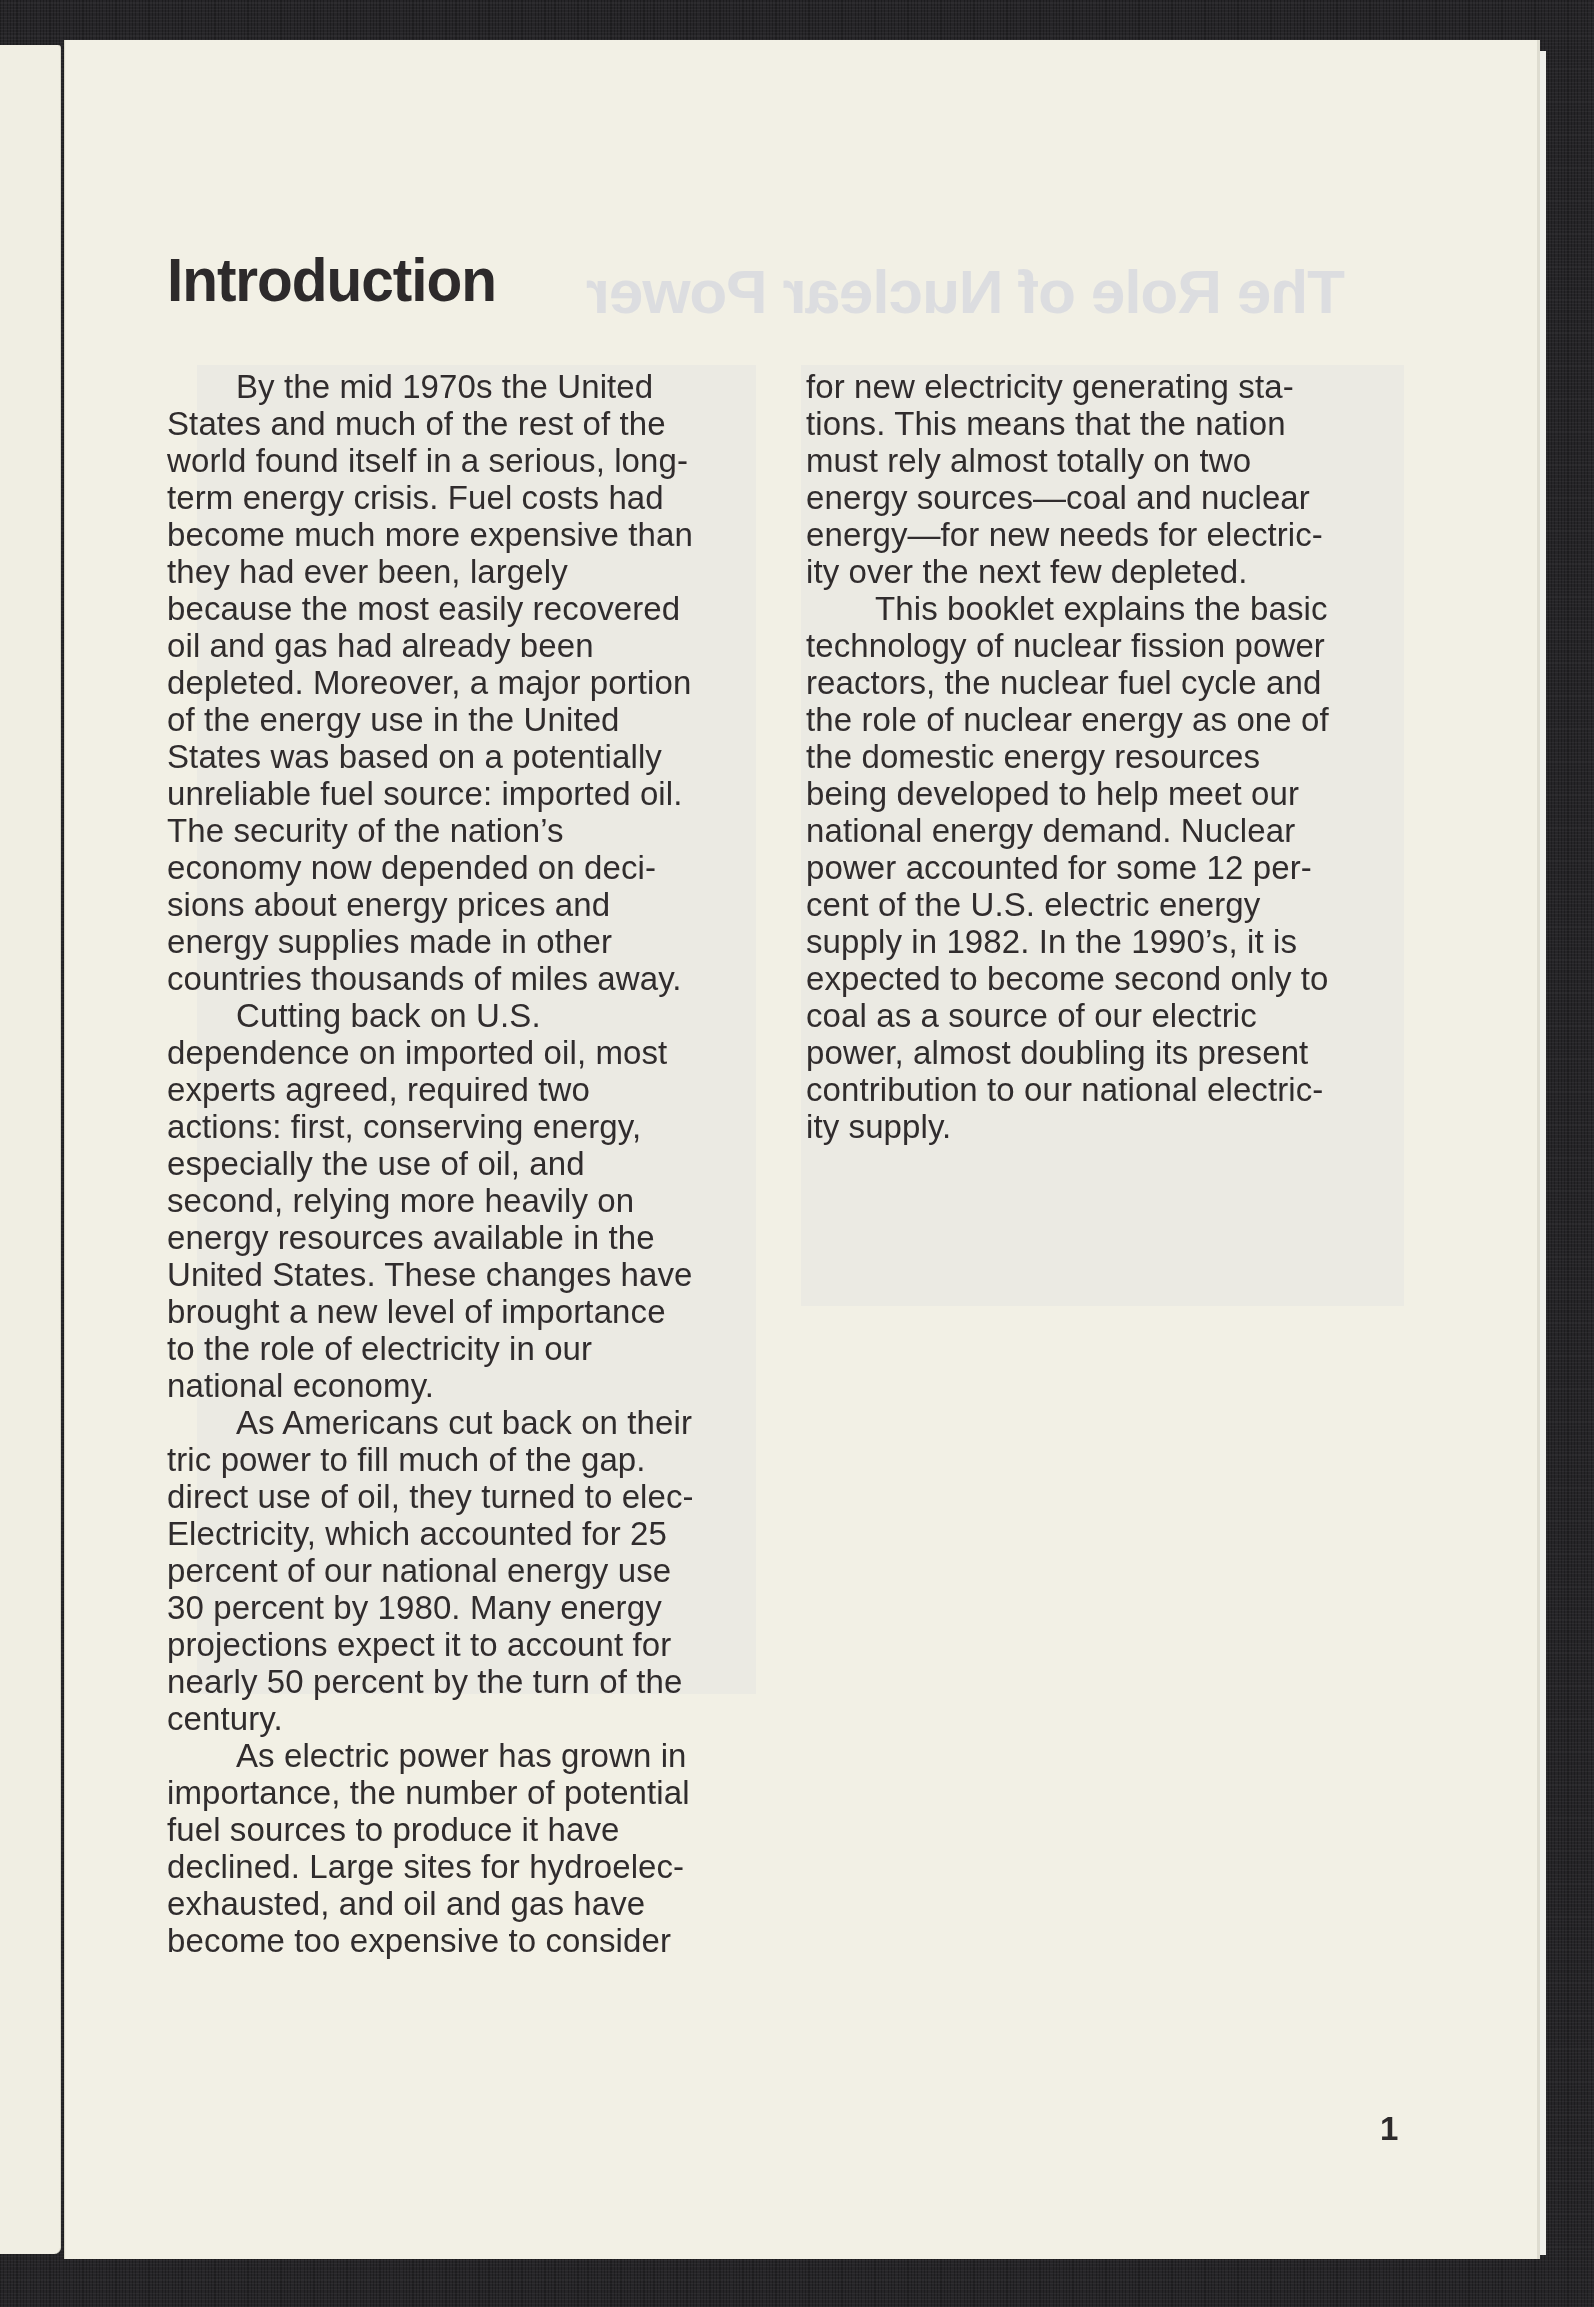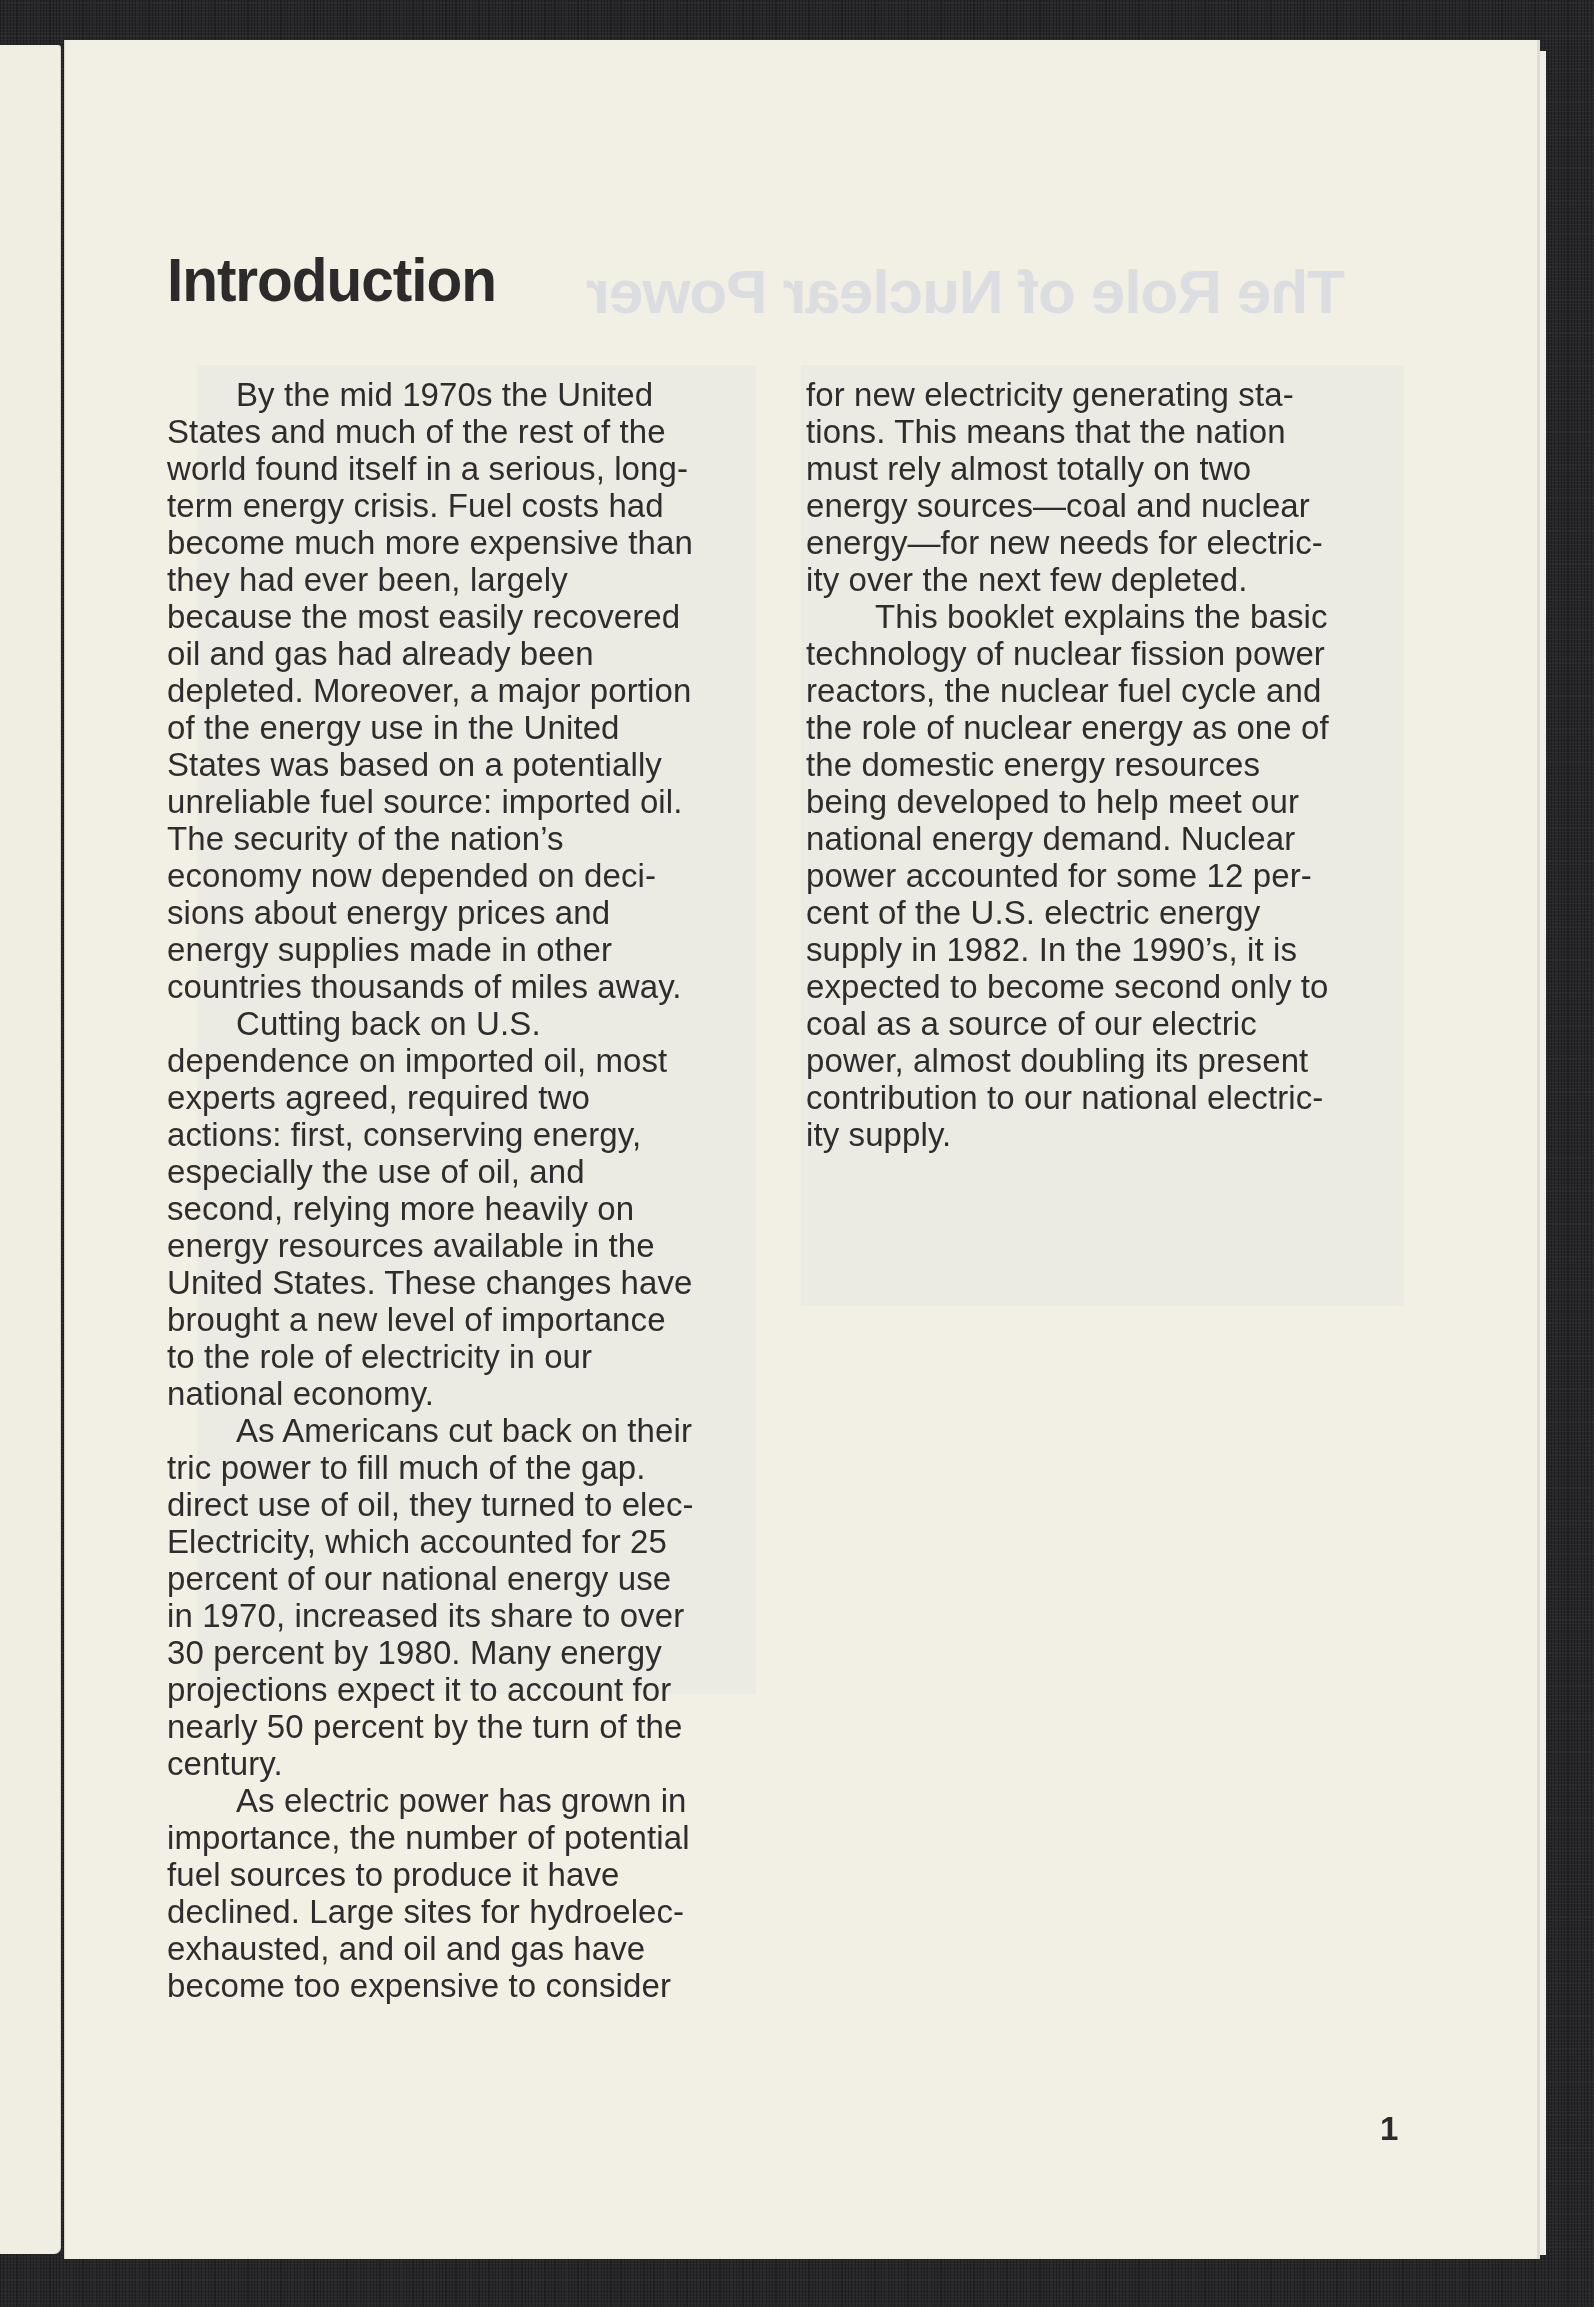--- a/index.html
+++ b/index.html
@@ -34,21 +34,21 @@
   }
   .ghost-block {
     position: absolute; background: rgba(210, 215, 222, 0.22);
   }
   .title {
     position: absolute; left: 167px; top: 245px;
     font-size: 61px; font-weight: bold; color: #2d2a2b;
     letter-spacing: -1.1px; transform: scaleX(0.96); transform-origin: left;
   }
   .column {
-    position: absolute; top: 376px; width: 587px;
+    position: absolute; top: 368px; width: 587px;
     font-size: 33px; line-height: 37px; color: #302c2d;
     letter-spacing: 0.1px;
   }
   .col-left { left: 167px; }
   .col-right { left: 806px; width: 598px; }
   .line { display: block; white-space: nowrap; }
   .indent { padding-left: 69px; }
   .page-number {
     position: absolute; left: 1380px; top: 2110px;
     font-size: 33px; font-weight: bold; color: #2d2a2b;
@@ -96,21 +96,20 @@
     <span class="line">energy resources available in the</span>
     <span class="line">United States. These changes have</span>
     <span class="line">brought a new level of importance</span>
     <span class="line">to the role of electricity in our</span>
     <span class="line">national economy.</span>
     <span class="line indent">As Americans cut back on their</span>
     <span class="line">tric power to fill much of the gap.</span>
     <span class="line">direct use of oil, they turned to elec-</span>
     <span class="line">Electricity, which accounted for 25</span>
     <span class="line">percent of our national energy use</span>
-    <span class="line">in 1970, increased its share to over</span>
     <span class="line">30 percent by 1980. Many energy</span>
     <span class="line">projections expect it to account for</span>
     <span class="line">nearly 50 percent by the turn of the</span>
     <span class="line">century.</span>
     <span class="line indent">As electric power has grown in</span>
     <span class="line">importance, the number of potential</span>
     <span class="line">fuel sources to produce it have</span>
     <span class="line">declined. Large sites for hydroelec-</span>
     <span class="line">exhausted, and oil and gas have</span>
     <span class="line">become too expensive to consider</span>

